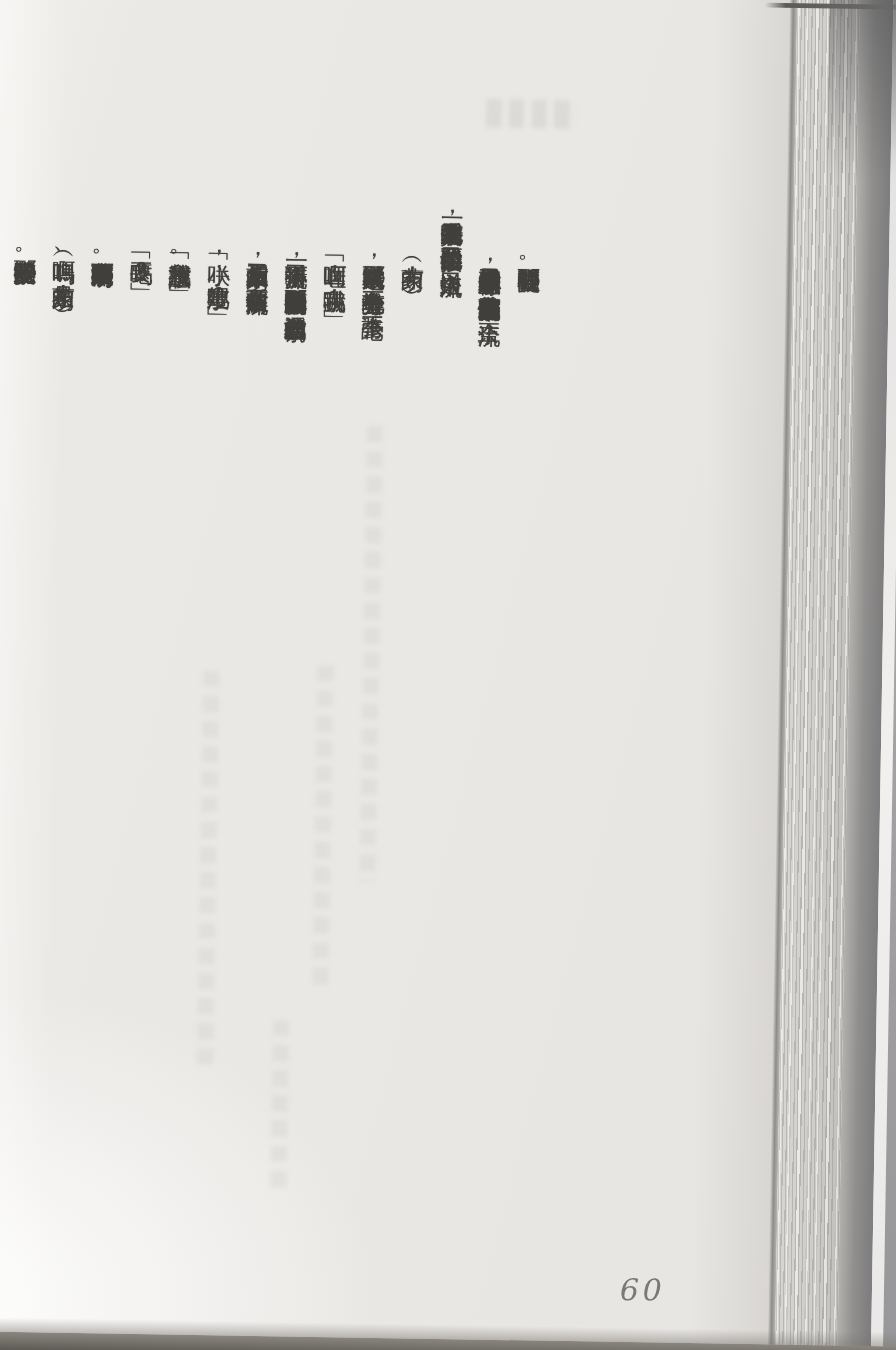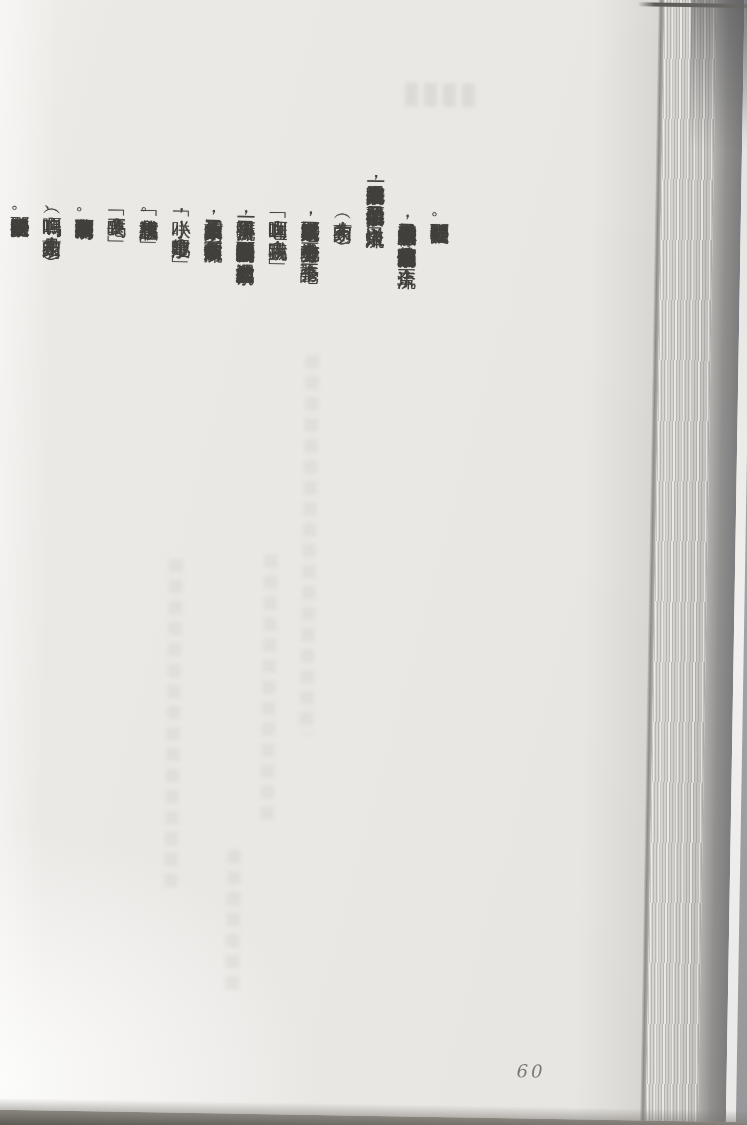--- a/index.html
+++ b/index.html
@@ -51,21 +51,21 @@
     white-space: nowrap;
   }
   .i2 { text-indent: 38.4px; }
   .i0 { text-indent: 0; }
   
   .pagenum {
     position: absolute;
     left: 543px; top: 1074px;
     font-family: "DejaVu Serif", "Liberation Serif", serif;
     font-style: italic;
-    font-size: 18px;
+    font-size: 25px;
     letter-spacing: 3px;
     color: #7b7873;
   }
   
   .bleed { position: absolute; filter: blur(2.2px); opacity: 0.6; }
   .bleed-header {
     left: 415px; top: 98px; width: 76px; height: 24px;
     background: repeating-linear-gradient(90deg,
       rgba(193,190,185,0.55) 0 13px, rgba(235,233,230,0) 13px 19px);
   }

